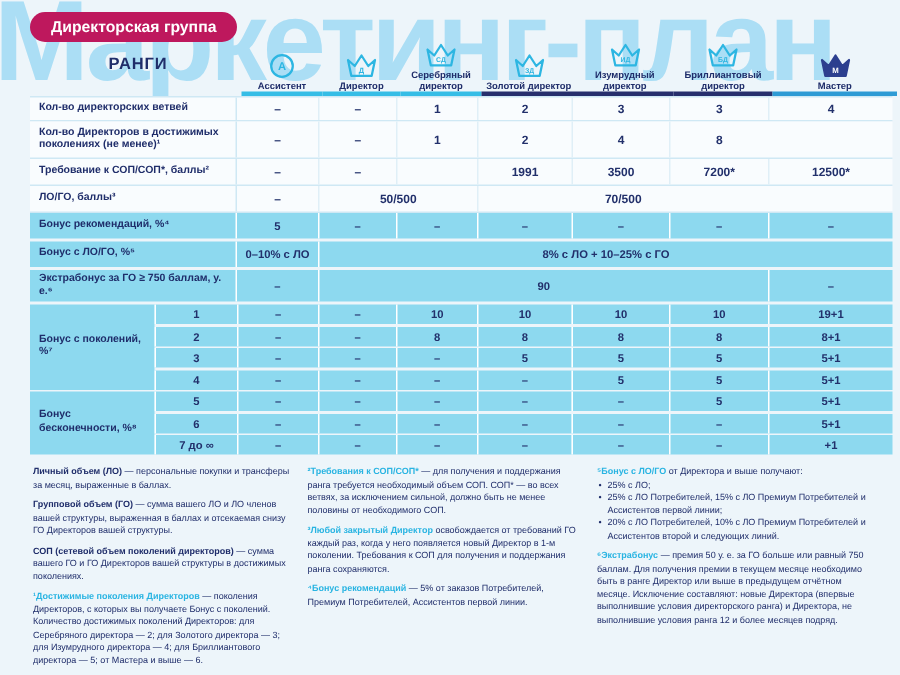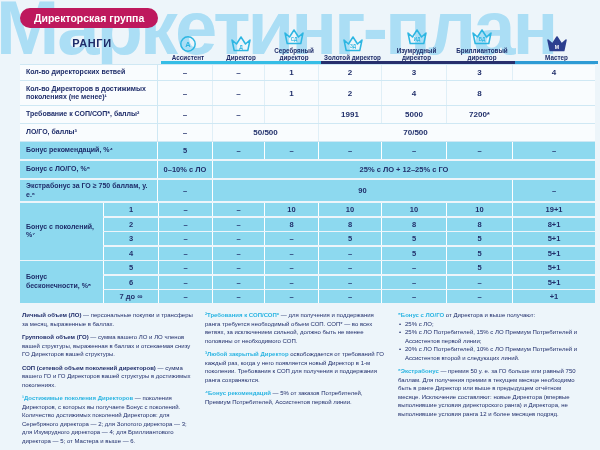--- a/index.html
+++ b/index.html
@@ -207,22 +207,23 @@
     <div class="val">2</div>
     <div class="val">4</div>
     <div class="val">8</div>
   </div>
   <div class="arow h18">
     <div class="lbl">Требование к СОП/СОП*, баллы²</div>
     <div class="val">–</div>
     <div class="val">–</div>
     <div class="val"></div>
     <div class="val">1991</div>
-    <div class="val">5000</div>
+    <div class="val">3500</div>
     <div class="val">7200*</div>
+    <div class="val">12500*</div>
   </div>
   <div class="arow h18">
     <div class="lbl">ЛО/ГО, баллы³</div>
     <div class="val">–</div>
     <div class="val sp2">50/500</div>
     <div class="val sp3">70/500</div>
   </div>
 </div>
 
 <div class="secB">
@@ -232,21 +233,21 @@
     <div class="bval">–</div>
     <div class="bval">–</div>
     <div class="bval">–</div>
     <div class="bval">–</div>
     <div class="bval">–</div>
     <div class="bval">–</div>
   </div>
   <div class="brow h17">
     <div class="blbl">Бонус с ЛО/ГО, %⁵</div>
     <div class="bval">0–10% с ЛО</div>
-    <div class="bval" style="grid-column:span 6">25% с ЛО + 12–25% с ГО</div>
+    <div class="bval" style="grid-column:span 6">8% с ЛО + 10–25% с ГО</div>
   </div>
   <div class="brow h21">
     <div class="blbl">Экстрабонус за ГО ≥ 750 баллам, у. е.⁶</div>
     <div class="bval">–</div>
     <div class="bval" style="grid-column:span 5">90</div>
     <div class="bval">–</div>
   </div>
 </div>
 
 <div class="secC">

